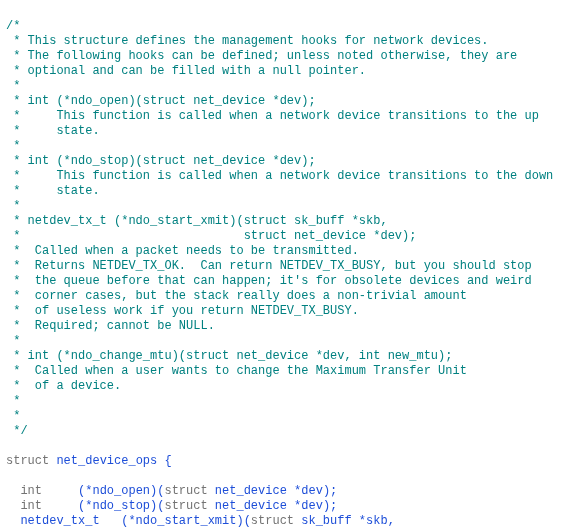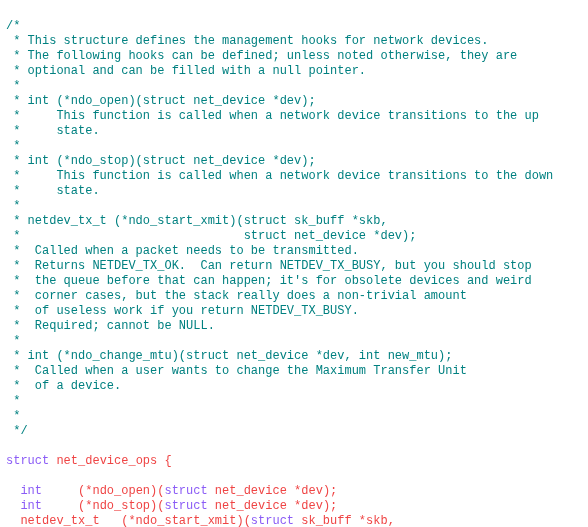--- a/index.html
+++ b/index.html
@@ -10,22 +10,22 @@
   }
   .code {
     font-family: "Courier New", Courier, monospace;
     font-size: 12px;
     line-height: 15px;
     white-space: pre;
     padding: 4px 6px;
     position: relative;
   }
   .comment { color: #008080; }
-  .kw { color: #8b5cf6; }
-  .plain { color: #ef4444; }
+  .kw { color: #737373; }
+  .plain { color: #1d4ed8; }
 </style>
 </head>
 <body>
 
 <div class="code">
 <div id="comments"><div class="comment">/*</div><div class="comment"> * This structure defines the management hooks for network devices.</div><div class="comment"> * The following hooks can be defined; unless noted otherwise, they are</div><div class="comment"> * optional and can be filled with a null pointer.</div><div class="comment"> *</div><div class="comment"> * int (*ndo_open)(struct net_device *dev);</div><div class="comment"> *     This function is called when a network device transitions to the up</div><div class="comment"> *     state.</div><div class="comment"> *</div><div class="comment"> * int (*ndo_stop)(struct net_device *dev);</div><div class="comment"> *     This function is called when a network device transitions to the down</div><div class="comment"> *     state.</div><div class="comment"> *</div><div class="comment"> * netdev_tx_t (*ndo_start_xmit)(struct sk_buff *skb,</div><div class="comment"> *                               struct net_device *dev);</div><div class="comment"> *  Called when a packet needs to be transmitted.</div><div class="comment"> *  Returns NETDEV_TX_OK.  Can return NETDEV_TX_BUSY, but you should stop</div><div class="comment"> *  the queue before that can happen; it's for obsolete devices and weird</div><div class="comment"> *  corner cases, but the stack really does a non-trivial amount</div><div class="comment"> *  of useless work if you return NETDEV_TX_BUSY.</div><div class="comment"> *  Required; cannot be NULL.</div><div class="comment"> *</div><div class="comment"> * int (*ndo_change_mtu)(struct net_device *dev, int new_mtu);</div><div class="comment"> *  Called when a user wants to change the Maximum Transfer Unit</div><div class="comment"> *  of a device.</div><div class="comment"> *</div><div class="comment"> *</div><div class="comment"> */</div></div>
 <div><span class="kw">struct</span><span class="plain"> net_device_ops {</span></div>
 <div id="members"><div><span class="plain">  </span><span class="kw">int</span><span class="plain">     (*ndo_open)(</span><span class="kw">struct</span><span class="plain"> net_device *dev);</span></div><div><span class="plain">  </span><span class="kw">int</span><span class="plain">     (*ndo_stop)(</span><span class="kw">struct</span><span class="plain"> net_device *dev);</span></div><div><span class="plain">  netdev_tx_t   (*ndo_start_xmit)(</span><span class="kw">struct</span><span class="plain"> sk_buff *skb,</span></div></div>
 
 

